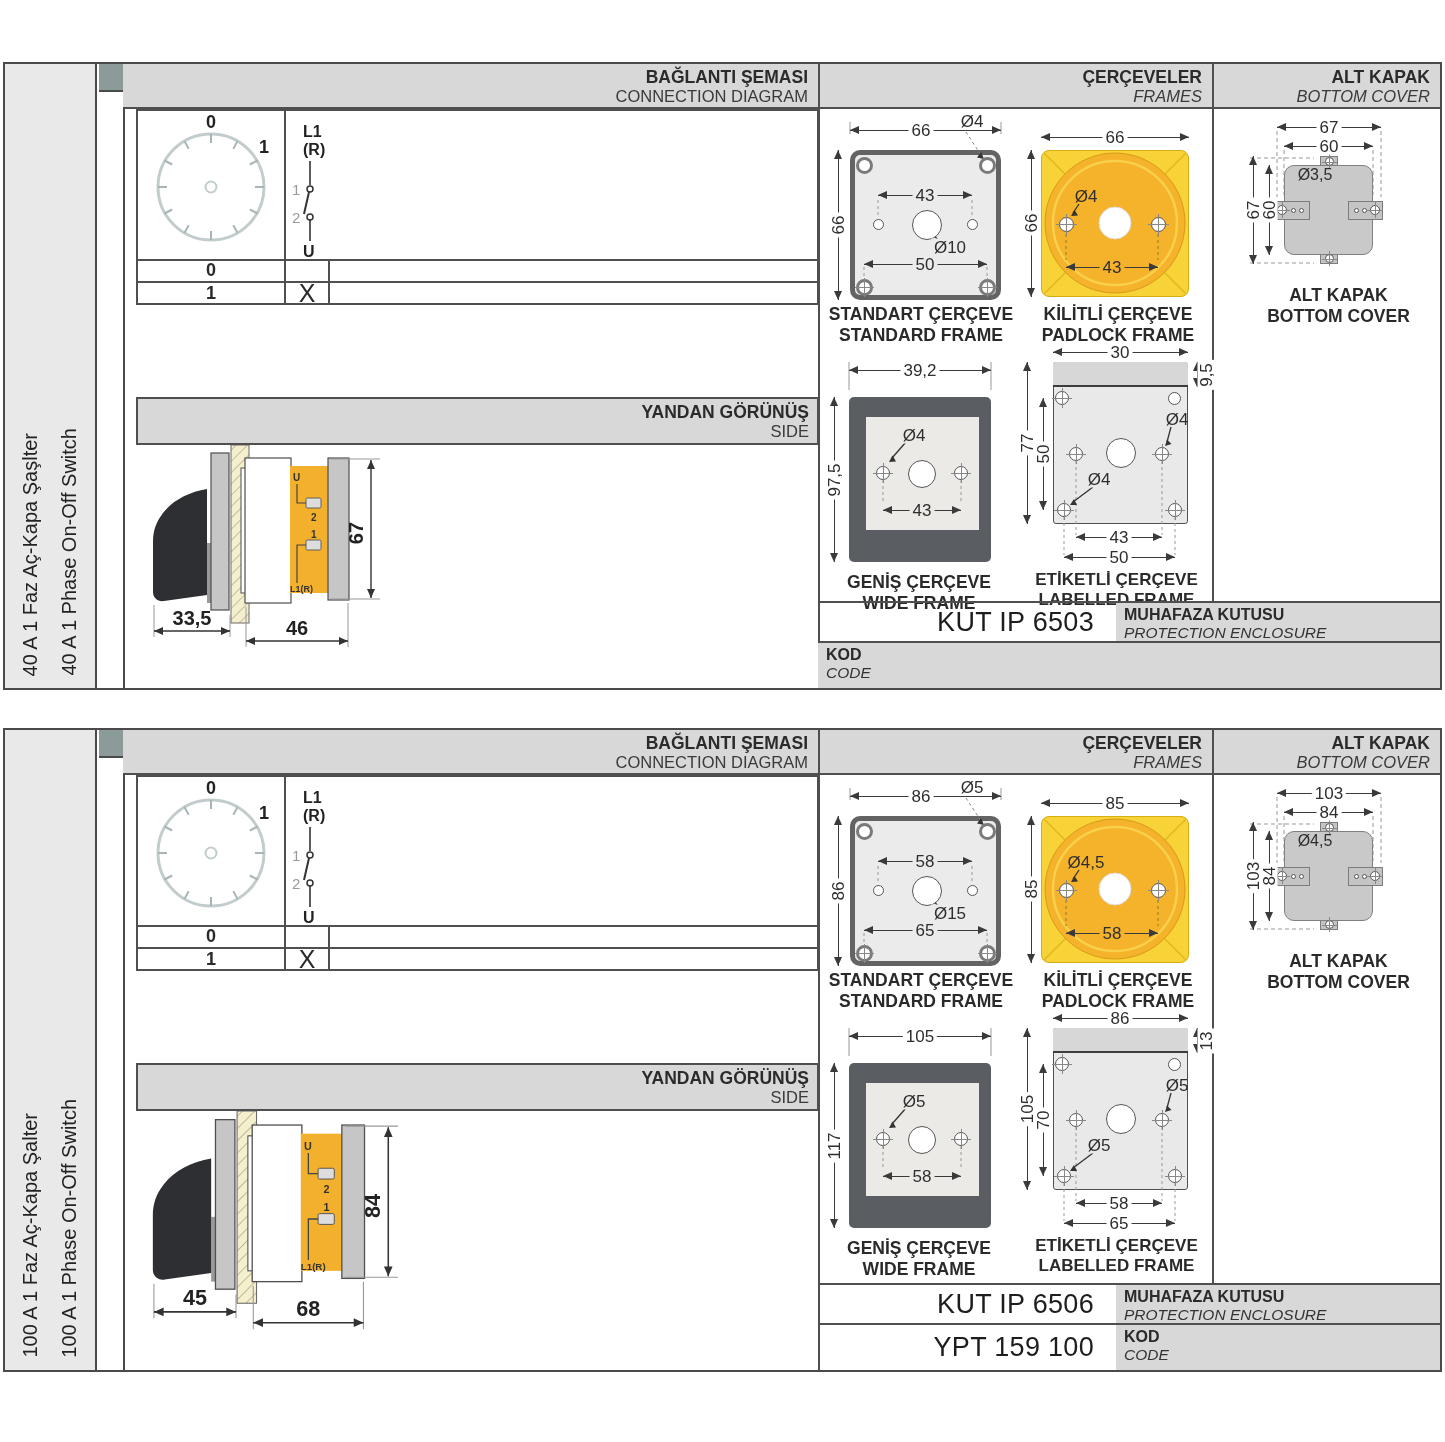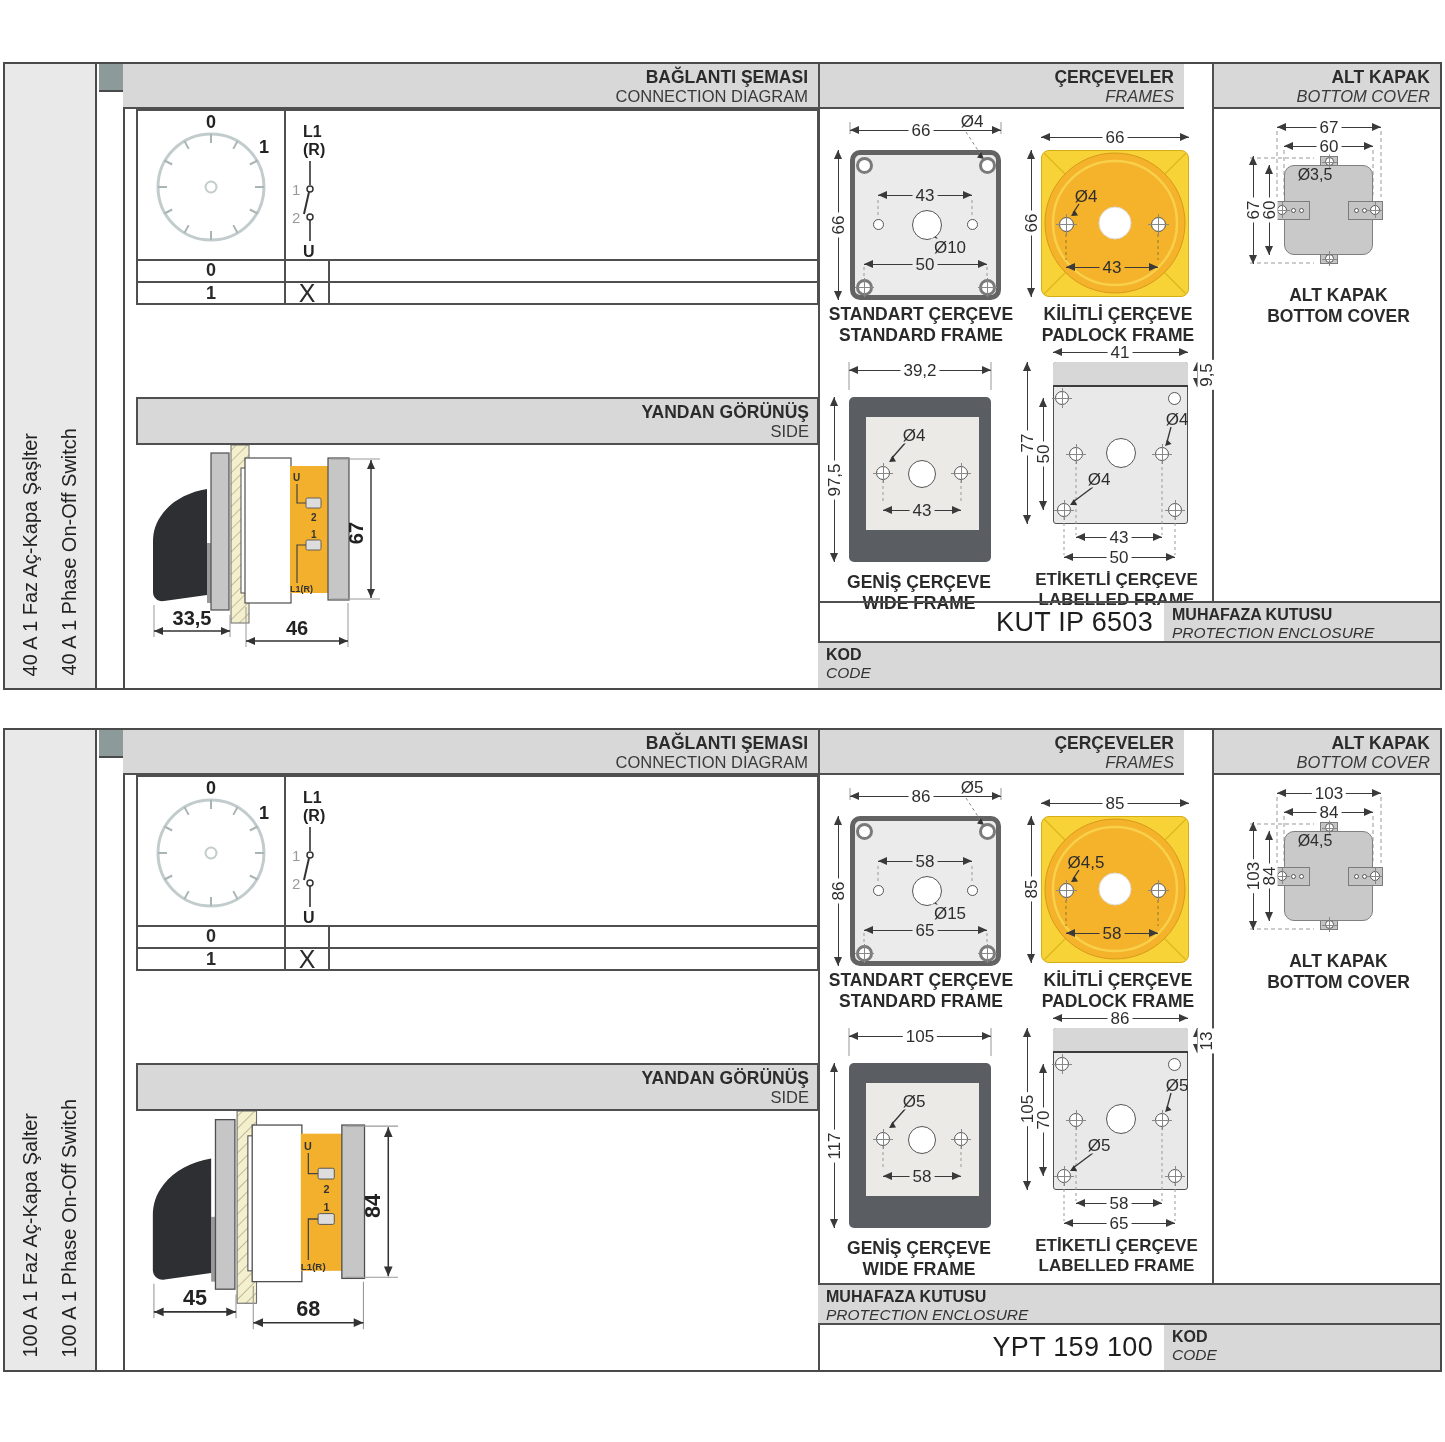--- a/index.html
+++ b/index.html
@@ -10,21 +10,21 @@
   .panel--1{top:728px;height:644px;}
   .abs{position:absolute;}
   
   .left-col{position:absolute;left:0;top:0;bottom:0;width:92px;background:#e9e9e9;border-right:2px solid #4a4a4a;display:flex;flex-direction:row;justify-content:center;align-items:flex-end;gap:16px;padding-bottom:12px;box-sizing:border-box;}
   .vtext{writing-mode:vertical-rl;transform:rotate(180deg);white-space:nowrap;font-size:20px;color:#222;}
   .spine{position:absolute;left:94px;top:0;bottom:0;width:24px;background:#fff;border-right:2px solid #4a4a4a;}
   .spine-sq{position:absolute;left:0;top:0;right:0;height:26px;background:#8d9a9a;border-bottom:2px solid #4a4a4a;}
   
   .hdr{position:absolute;top:0;height:45px;background:#d8d8d8;border-bottom:2px solid #4f4f4f;box-sizing:border-box;text-align:right;padding:3px 10px 0 0;}
   .hdr-conn{left:118px;width:695px;}
-  .hdr-frames{left:815px;width:364px;}
+  .hdr-frames{left:815px;width:392px;}
   .hdr-cover{left:1209px;right:0;}
   .h-tr{font-weight:bold;font-size:17.5px;line-height:20px;color:#2b2b2b;}
   .h-en{font-size:16.5px;line-height:19px;color:#3a3a3a;}
   .h-it{font-style:italic;}
   .vline{position:absolute;width:2px;background:#4f4f4f;}
   .vline-a{left:813px;top:0;bottom:0;}
   .vline-b{left:1207px;top:0;bottom:87px;}
   
   .dbx{position:absolute;left:131px;top:45px;width:683px;height:196px;border:2px solid #4f4f4f;box-sizing:border-box;}
   .dbx .ln{position:absolute;background:#4f4f4f;}
@@ -65,21 +65,21 @@
   .vdim::after{content:"";position:absolute;bottom:0;left:-4.7px;border-left:4px solid transparent;border-right:4px solid transparent;border-top:9px solid #3a3a3a;}
   .dlab{position:absolute;transform:translate(-50%,-50%);font-size:17px;color:#2e2e2e;padding:0 3px;white-space:nowrap;line-height:1;}
   .dlab.rot{transform:translate(-50%,-50%) rotate(-90deg);}
   .bg-w{background:#fff;} .bg-g{background:#ebebeb;} .bg-y{background:#f5b22b;} .bg-ga{background:#e9e9e9;} .bg-wi{background:#eceae6;} .bg-n{background:transparent;}
   .leads{position:absolute;left:0;top:0;width:100%;height:100%;overflow:visible;}
   .cap{position:absolute;left:0;right:0;text-align:center;font-weight:bold;font-size:17.5px;line-height:21px;color:#2a2a2a;}
   
   .codes-row{position:absolute;left:813px;right:0;display:flex;}
   .codes-r1{bottom:45px;height:42px;border-top:2px solid #4f4f4f;border-bottom:2px solid #4f4f4f;box-sizing:border-box;}
   .codes-r2{bottom:0;height:45px;}
-  .code-val{width:346px;display:flex;align-items:center;justify-content:flex-end;padding-right:11px;box-sizing:border-box;font-size:27px;color:#1d1d1d;letter-spacing:0.3px;}
+  .code-val{width:298px;display:flex;align-items:center;justify-content:flex-end;padding-right:22px;box-sizing:border-box;font-size:27px;color:#1d1d1d;letter-spacing:0.3px;}
   .code-lab{flex:1;background:#d8d8d8;padding:2px 0 0 8px;}
   .cl-tr{font-weight:bold;font-size:16px;line-height:19px;}
   .cl-en{font-style:italic;font-size:15.5px;line-height:18px;color:#333;}
 </style>
 </head>
 <body>
 
 <div id="canvas">
 <section class="panel panel--0">
 
@@ -287,21 +287,21 @@
       <path d="M51 158 l7 0 l-3 -6 z" fill="#333"></path>
     </svg>
     <div class="hole hole-x" style="left:36px;top:44px;width:14px;height:14px"></div>
     <div class="hole" style="left:148.5px;top:44.5px;width:13px;height:13px"></div>
     <div class="hole hole-x" style="left:50px;top:100px;width:14px;height:14px"></div>
     <div class="hole hole-x" style="left:136px;top:100px;width:14px;height:14px"></div>
     <div class="hole hole-x" style="left:38px;top:156px;width:14px;height:14px"></div>
     <div class="hole hole-x" style="left:149px;top:156px;width:14px;height:14px"></div>
     <div class="chole" style="left:87px;top:91px;width:30px;height:30px"></div>
     <div class="hdim" style="left:34px;top:5px;width:135px"></div>
-    <div class="dlab bg-w" style="left:101px;top:5px">41</div>
+    <div class="dlab bg-w" style="left:101px;top:5px">30</div>
     <div class="vdim" style="left:178px;top:15px;height:25px"></div>
     <div class="dlab bg-w rot" style="left:187px;top:28px">9,5</div>
     <div class="vdim" style="left:8px;top:15px;height:162px"></div>
     <div class="dlab bg-w rot" style="left:8px;top:96px">77</div>
     <div class="vdim" style="left:24px;top:51px;height:112px"></div>
     <div class="dlab bg-w rot" style="left:24px;top:107px">50</div>
     <div class="dlab bg-n" style="left:158px;top:72px">Ø4</div>
     <div class="dlab bg-ga" style="left:80px;top:132px">Ø4</div>
     <div class="hdim" style="left:57px;top:190px;width:86px"></div>
     <div class="dlab bg-w" style="left:100px;top:190px">43</div>
@@ -627,20 +627,21 @@
     <div class="vdim" style="left:33px;top:48px;height:90px"></div>
     <div class="dlab bg-w rot" style="left:33px;top:93px">84</div>
     <div class="dlab bg-n" style="left:79px;top:58px;font-size:16px">Ø4,5</div>
     <div class="cap" style="top:168px">
       <div>ALT KAPAK</div>
       <div>BOTTOM COVER</div>
     </div>
   </div>
 
   <div class="codes-row codes-r1">
+    <div class="code-val">KUT IP 6506</div>
     <div class="code-lab">
       <div class="cl-tr">MUHAFAZA KUTUSU</div>
       <div class="cl-en">PROTECTION ENCLOSURE</div>
     </div>
   </div>
   <div class="codes-row codes-r2">
     <div class="code-val">YPT 159 100</div>
     <div class="code-lab">
       <div class="cl-tr">KOD</div>
       <div class="cl-en">CODE</div>

